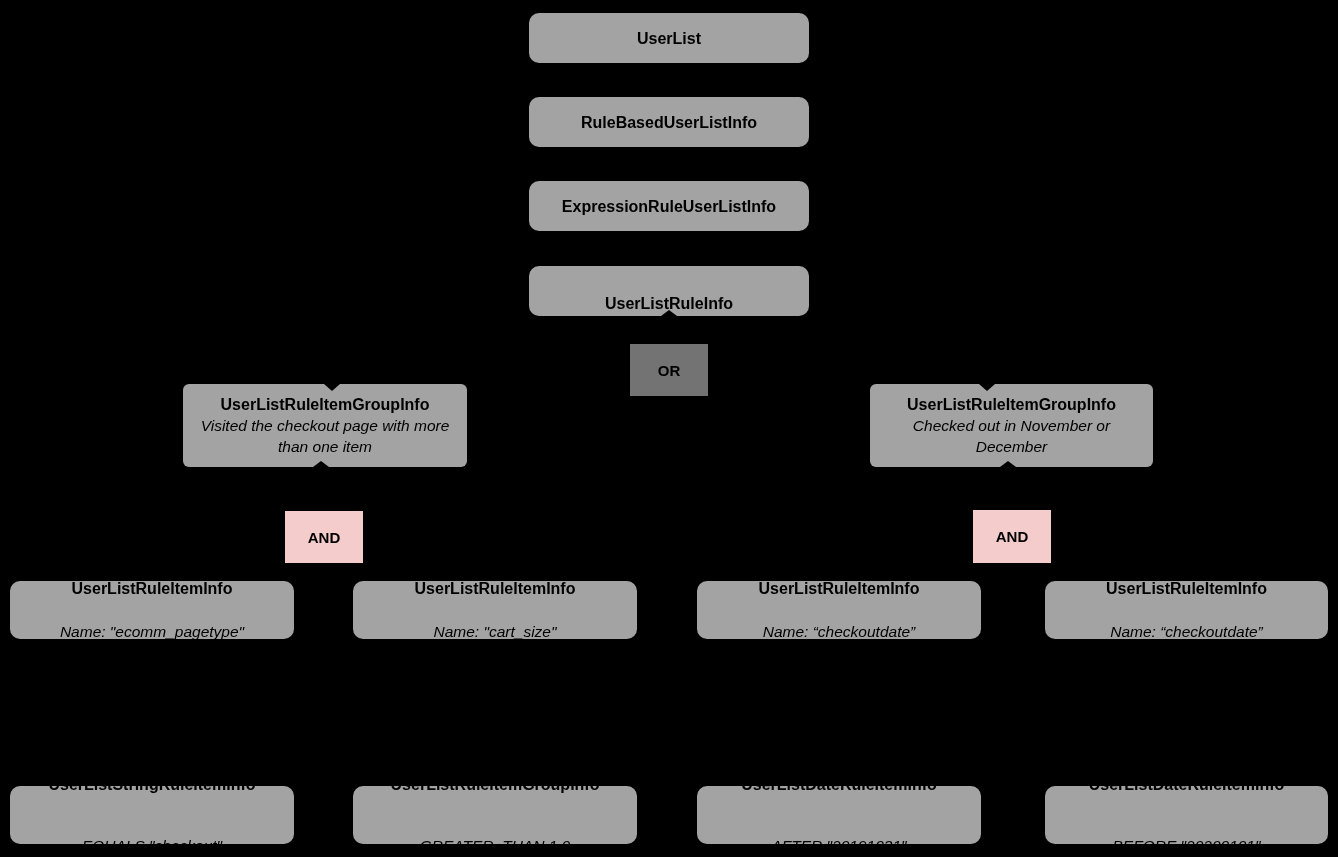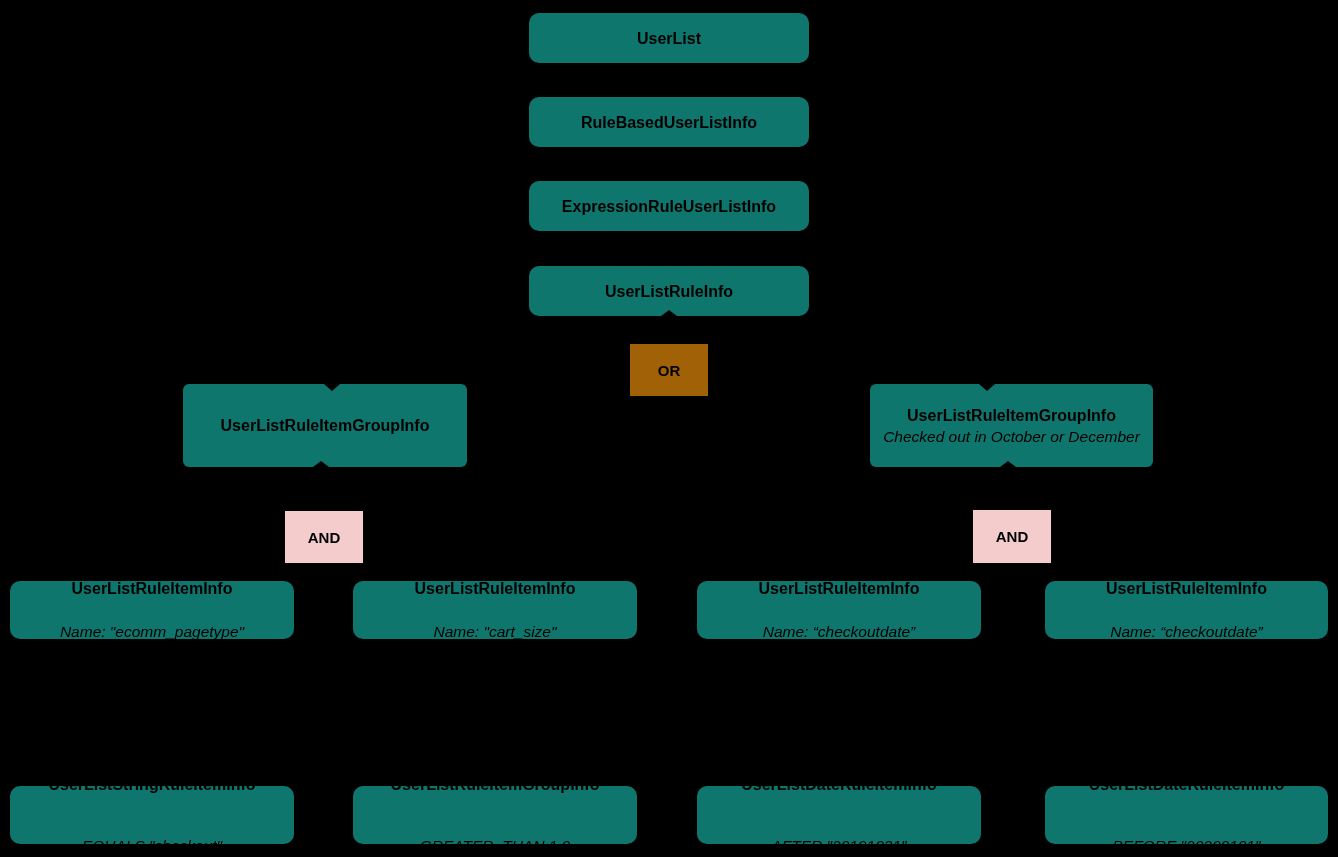--- a/index.html
+++ b/index.html
@@ -11,21 +11,21 @@
     position: relative;
     width: 1338px;
     height: 857px;
     background: #000000;
     overflow: hidden;
     font-family: "Liberation Sans", sans-serif;
     color: #000000;
   }
   .node {
     position: absolute;
-    background: #0f766e;
+    background: #a3a3a3;
     border-radius: 10px;
     display: flex;
     flex-direction: column;
     align-items: center;
     justify-content: center;
     text-align: center;
     box-sizing: border-box;
     padding: 2px 10px;
   }
   .node .title {
@@ -43,29 +43,29 @@
     border-radius: 6px;
   }
   .op {
     position: absolute;
     display: flex;
     align-items: center;
     justify-content: center;
     font-weight: bold;
     font-size: 15px;
   }
-  .op-or  { background: #a16207; }
+  .op-or  { background: #737373; }
   .op-and { background: #f4cccc; }
 
   
   .chain { left: 529px; width: 280px; height: 50px; }
   .chain-0 { top: 13px; }
   .chain-1 { top: 97px; }
   .chain-2 { top: 181px; }
-  .chain-3 { top: 266px; }
+  .chain-3 { top: 266px; justify-content: flex-end; }
 
   .or-box { left: 630px; top: 344px; width: 78px; height: 52px; }
 
   .group-left  { left: 183px; top: 384px; width: 284px; height: 83px; }
   .group-right { left: 870px; top: 384px; width: 283px; height: 83px; }
 
   .and-left  { left: 285px; top: 511px; width: 78px; height: 52px; }
   .and-right { left: 973px; top: 510px; width: 78px; height: 53px; }
 
   .row1 { top: 581px; height: 58px; gap: 22px; }
@@ -109,24 +109,25 @@
   <div class="node chain chain-3">
     <span class="title">UserListRuleInfo</span>
   </div>
 
   <div class="op op-or or-box">
     <span>OR</span>
   </div>
 
   <div class="node group group-left">
     <span class="title">UserListRuleItemGroupInfo</span>
+    <span class="detail">Visited the checkout page with more than one item</span>
   </div>
   <div class="node group group-right">
     <span class="title">UserListRuleItemGroupInfo</span>
-    <span class="detail">Checked out in October or December</span>
+    <span class="detail">Checked out in November or December</span>
   </div>
 
   <div class="op op-and and-left">
     <span>AND</span>
   </div>
   <div class="op op-and and-right">
     <span>AND</span>
   </div>
 
   <div class="node row1 col-0">

